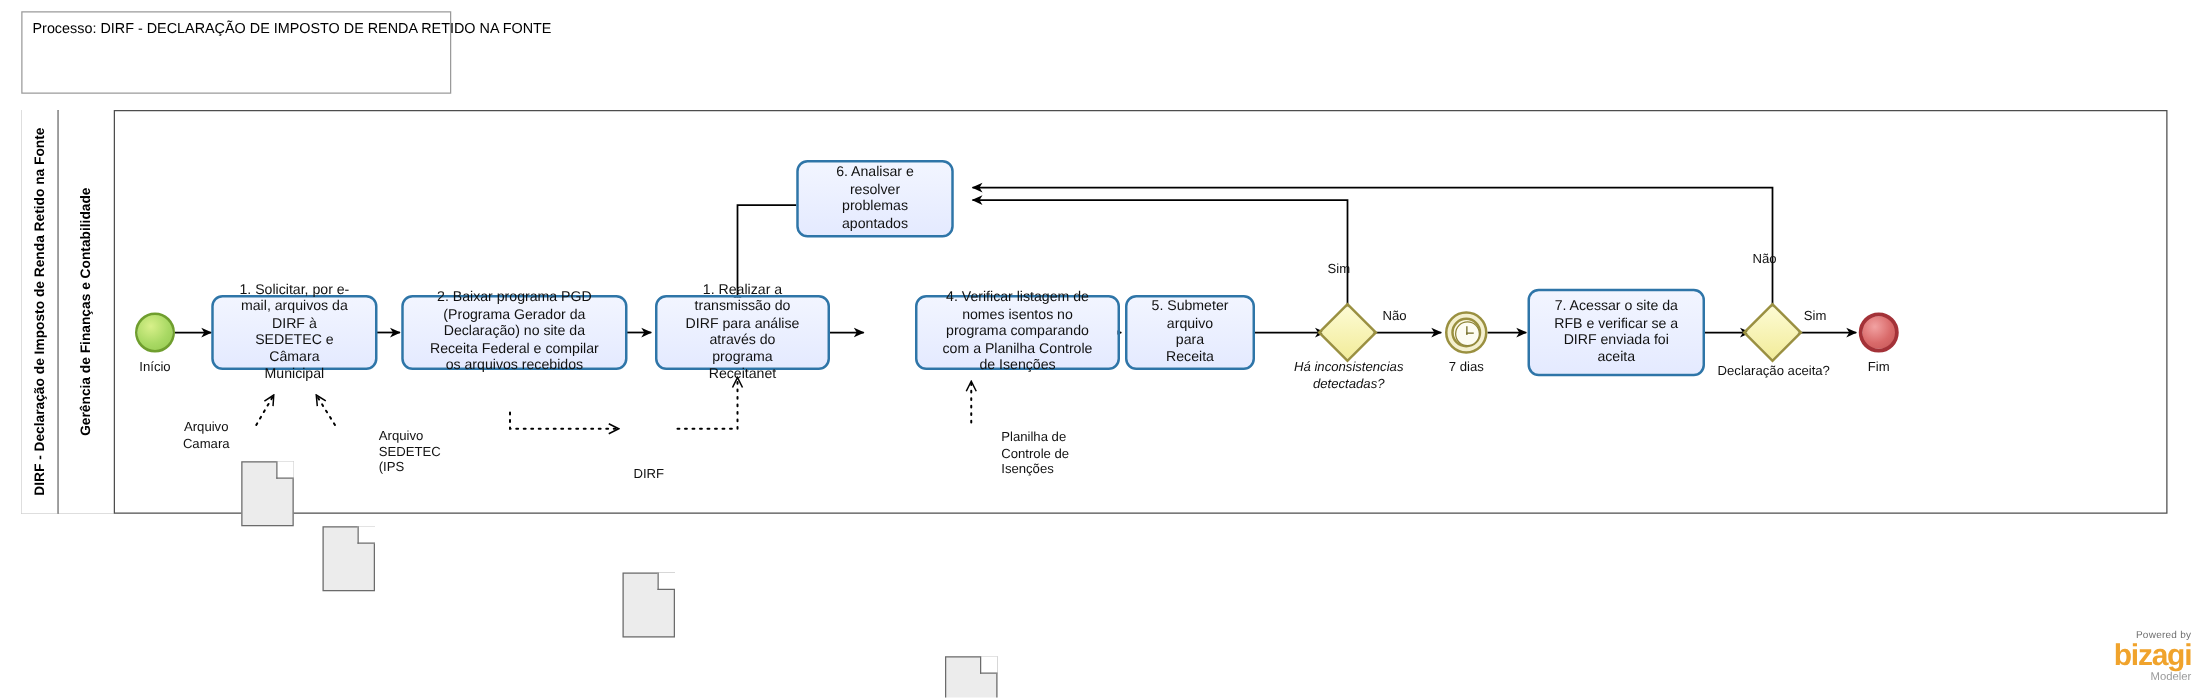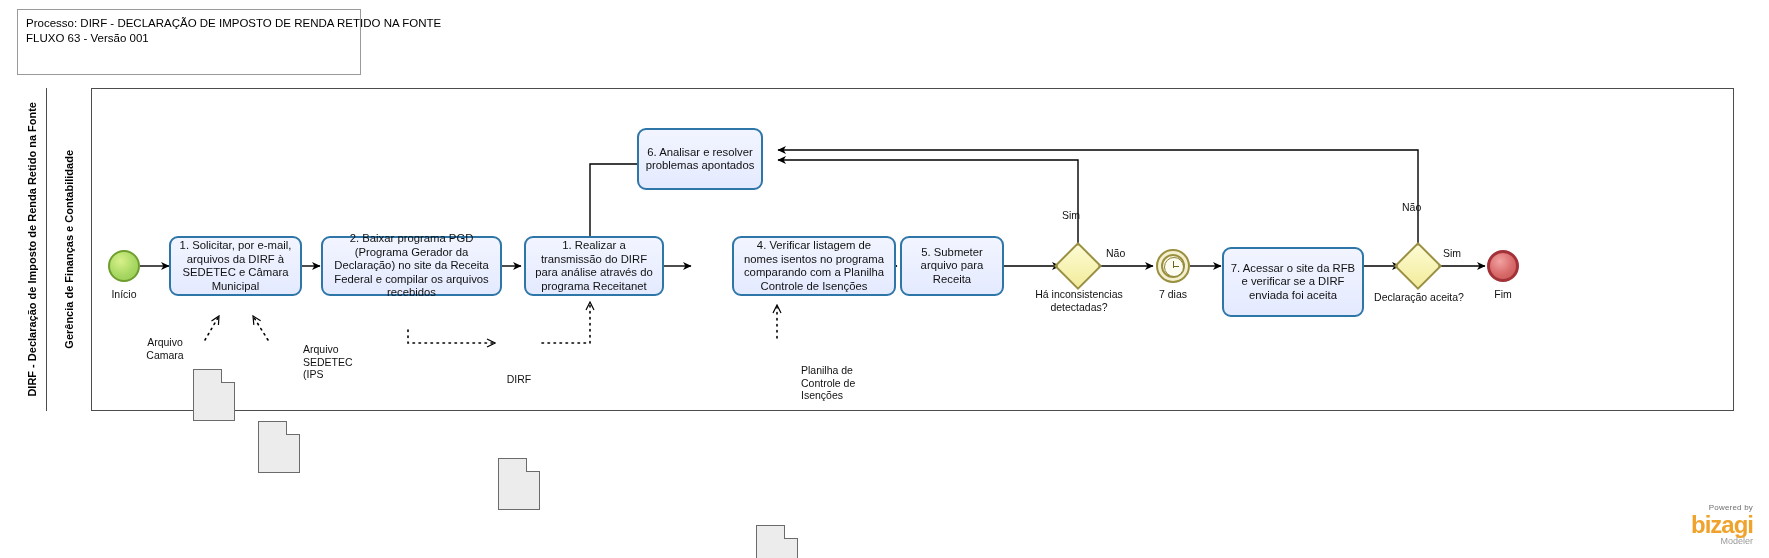--- a/index.html
+++ b/index.html
@@ -18,21 +18,21 @@
               display:flex;align-items:center;justify-content:center;background:#fff;}
   #pool-label span{writing-mode:vertical-rl;transform:rotate(180deg);font-size:11px;font-weight:bold;color:#000;white-space:nowrap;}
   #lane-label{left:47px;top:88px;width:45px;height:323px;border-right:1px solid #4d4d4d;box-sizing:border-box;
               display:flex;align-items:center;justify-content:center;background:#fff;}
   #lane-label span{writing-mode:vertical-rl;transform:rotate(180deg);font-size:11px;font-weight:bold;color:#000;white-space:nowrap;}
 
   
   .task{border:2px solid #2e75a8;border-radius:9px;box-sizing:border-box;
         background:linear-gradient(180deg,#f2f5ff 0%,#e4eaff 100%);
         display:flex;align-items:center;justify-content:center;text-align:center;
-        font-size:11.3px;color:#111;line-height:13.5px;padding:3px 6px;}
+        font-size:11.3px;color:#111;line-height:13.5px;padding:3px 19px;}
 
   
   .ev{border-radius:50%;box-sizing:border-box;}
   .ev-start{width:32px;height:32px;border:2px solid #6f9e2e;
             background:radial-gradient(circle at 38% 32%, #d8f08a 0%, #a9d964 55%, #93c84f 100%);}
   .ev-end{width:32px;height:32px;border:3px solid #a33238;
           background:radial-gradient(circle at 38% 32%, #f2a2a2 0%, #d96a6a 55%, #c35656 100%);}
 
   
   .ev-timer{width:34px;height:34px;border:2px solid #9a9040;background:#f4f0cf;position:relative;}
@@ -62,21 +62,20 @@
   #logo{right:16px;bottom:12px;width:120px;text-align:right;}
   #logo .powered{font-size:8px;color:#6f6f6f;letter-spacing:.2px;text-align:right;}
   #logo .brand{font-size:24px;font-weight:bold;color:#f0a32c;letter-spacing:-1px;line-height:26px;text-align:right;}
   #logo .modeler{font-size:9px;color:#9a9a9a;text-align:right;margin-top:-2px;}
 </style>
 </head>
 <body>
 
 <div class="abs" id="title-box">
   <div class="line">Processo:  DIRF - DECLARAÇÃO DE IMPOSTO DE RENDA RETIDO NA FONTE</div>
-  <div class="line">FLUXO 63 -  Versão 001</div>
 </div>
 
 <div class="abs" id="pool"></div>
 <div class="abs" id="pool-label">
   <span>DIRF - Declaração de Imposto de Renda Retido na Fonte</span>
 </div>
 <div class="abs" id="lane-label">
   <span>Gerência de Finanças e Contabilidade</span>
 </div>
 
@@ -143,42 +142,42 @@
 <div class="abs task" style="left:321px;top:236px;width:181px;height:60px;">2. Baixar programa PGD (Programa Gerador da Declaração) no site da Receita Federal e compilar os arquivos recebidos</div>
 
 <div class="abs task" style="left:524px;top:236px;width:140px;height:60px;">1. Realizar a transmissão do DIRF para análise através do programa Receitanet</div>
 
 <div class="abs task" style="left:732px;top:236px;width:164px;height:60px;">4. Verificar listagem de nomes isentos no programa comparando com a Planilha Controle de Isenções</div>
 
 <div class="abs task" style="left:900px;top:236px;width:104px;height:60px;">5. Submeter arquivo para Receita</div>
 
 <div class="abs task" style="left:637px;top:128px;width:126px;height:62px;">6. Analisar e resolver problemas apontados</div>
 
-<div class="abs task" style="left:1222px;top:231px;width:142px;height:70px;margin-top:16px;">7. Acessar o site da RFB e verificar se a DIRF enviada foi aceita</div>
+<div class="abs task" style="left:1222px;top:231px;width:142px;height:70px;">7. Acessar o site da RFB e verificar se a DIRF enviada foi aceita</div>
 
 <div class="abs gw" style="left:1061px;top:249px;"></div>
-<div class="abs lbl-wrap" style="left:1017px;top:288px;width:124px;">Há inconsistencias detectadas?</div>
+<div class="abs lbl-wrap" style="left:1017px;top:288px;width:124px;font-style:italic;">Há inconsistencias detectadas?</div>
 
 <div class="abs gw" style="left:1401px;top:249px;"></div>
 <div class="abs lbl-wrap" style="left:1371px;top:291px;width:96px;">Declaração aceita?</div>
 
 <div class="abs lbl" style="left:1062px;top:209px;width:60px;text-align:left;">Sim</div>
 <div class="abs lbl" style="left:1106px;top:247px;width:50px;text-align:left;">Não</div>
 <div class="abs lbl" style="left:1443px;top:247px;width:50px;text-align:left;">Sim</div>
 <div class="abs lbl" style="left:1402px;top:201px;width:50px;text-align:left;">Não</div>
 
 <div class="abs doc" style="left:193px;top:335px;"></div>
 <div class="abs doc-label" style="left:136px;top:336px;width:58px;text-align:center;">Arquivo Camara</div>
 
 <div class="abs doc" style="left:258px;top:335px;"></div>
 <div class="abs doc-label" style="left:303px;top:343px;width:62px;">Arquivo SEDETEC (IPS</div>
 
 <div class="abs doc" style="left:498px;top:320px;"></div>
 <div class="abs doc-label" style="left:489px;top:373px;width:60px;text-align:center;">DIRF</div>
 
 <div class="abs doc" style="left:756px;top:335px;"></div>
-<div class="abs doc-label" style="left:801px;top:344px;width:64px;margin-top:20px;">Planilha de Controle de Isenções</div>
+<div class="abs doc-label" style="left:801px;top:344px;width:64px;">Planilha de Controle de Isenções</div>
 
 <div class="abs" id="logo">
   <div class="powered">Powered by</div>
   <div class="brand">bizagi</div>
   <div class="modeler">Modeler</div>
 </div>
 
 </body></html>

